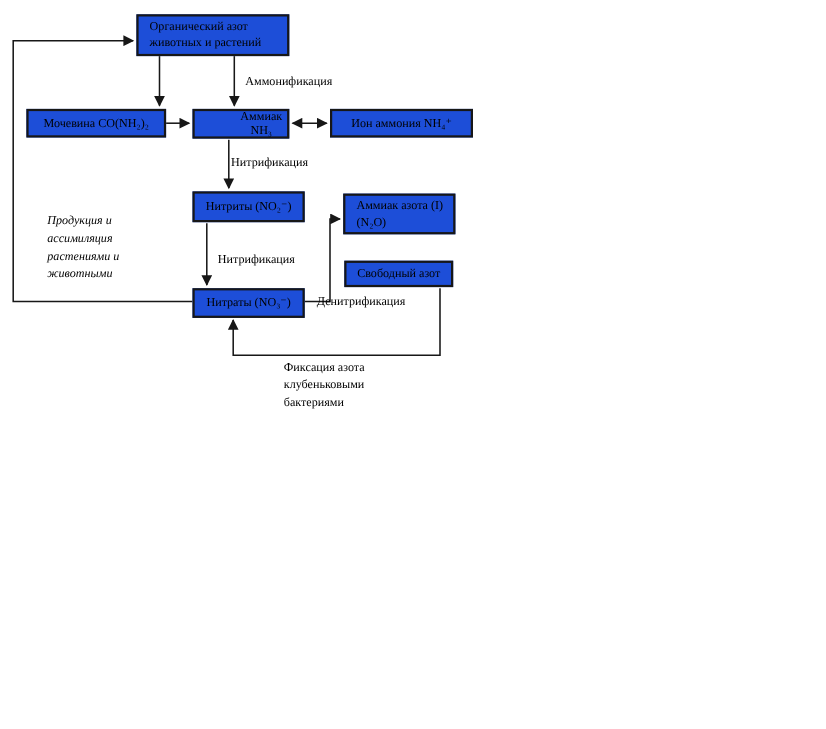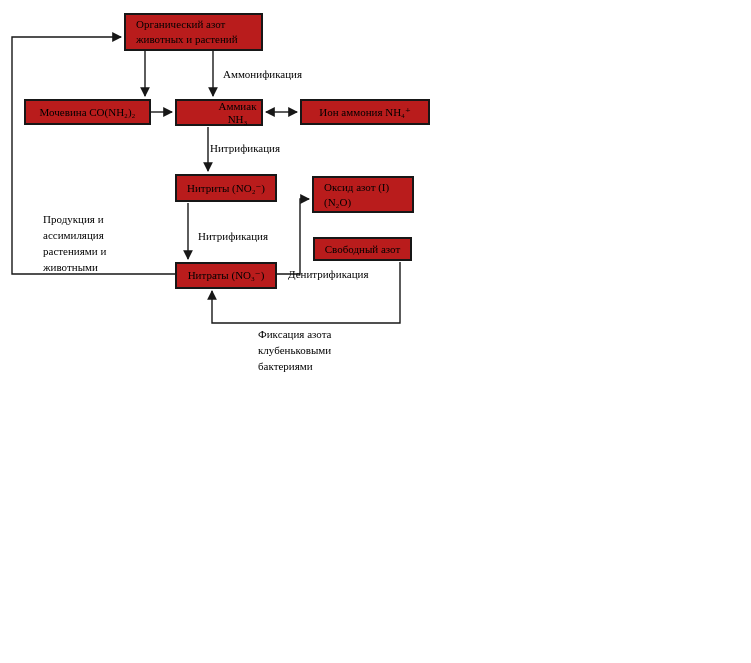--- a/index.html
+++ b/index.html
@@ -18,21 +18,21 @@
   }
   .connectors {
     position: absolute;
     left: 0;
     top: 0;
   }
   .node {
     position: absolute;
     box-sizing: border-box;
     border: 2px solid #171717;
-    background: #b91c1c;
+    background: #1d4ed8;
     font-size: 11px;
     line-height: 13px;
     display: flex;
     align-items: center;
     justify-content: center;
     text-align: center;
     white-space: pre-line;
     padding: 1px 2px;
   }
   .node.align-left {
@@ -85,37 +85,37 @@
 животных и растений</div>
 
   <div class="node" style="left:24px; top:99px; width:127px; height:26px;">Мочевина CO(NH₂)₂</div>
 
   <div class="node" style="left:175px; top:99px; width:88px; height:27px;padding-left:39px;">Аммиак NH₃</div>
 
   <div class="node" style="left:300px; top:99px; width:130px; height:26px;">Ион аммония NH₄⁺</div>
 
   <div class="node" style="left:175px; top:174px; width:102px; height:28px;">Нитриты (NO₂⁻)</div>
 
-  <div class="node align-left" style="left:312px; top:176px; width:102px; height:37px;">Оксид азот (I)
+  <div class="node align-left" style="left:312px; top:176px; width:102px; height:37px;">Аммиак азота (I)
 (N₂O)</div>
 
   <div class="node" style="left:313px; top:237px; width:99px; height:24px;">Свободный азот</div>
 
   <div class="node" style="left:175px; top:262px; width:102px; height:27px;">Нитраты (NO₃⁻)</div>
 
   <div class="lbl" style="left:223px; top:66px;">Аммонификация</div>
 
   <div class="lbl" style="left:210px; top:140px;">Нитрификация</div>
 
   <div class="lbl" style="left:198px; top:228px;">Нитрификация</div>
 
   <div class="lbl" style="left:288px; top:266px;">Денитрификация</div>
 
   <div class="lbl" style="left:258px; top:326px;">Фиксация азота
 клубеньковыми
 бактериями</div>
 
-  <div class="lbl" style="left:43px; top:211px;">Продукция и
+  <div class="lbl" style="left:43px; top:193px;font-style:italic;">Продукция и
 ассимиляция
 растениями и
 животными</div>
 
 </div>
 
 </body></html>

